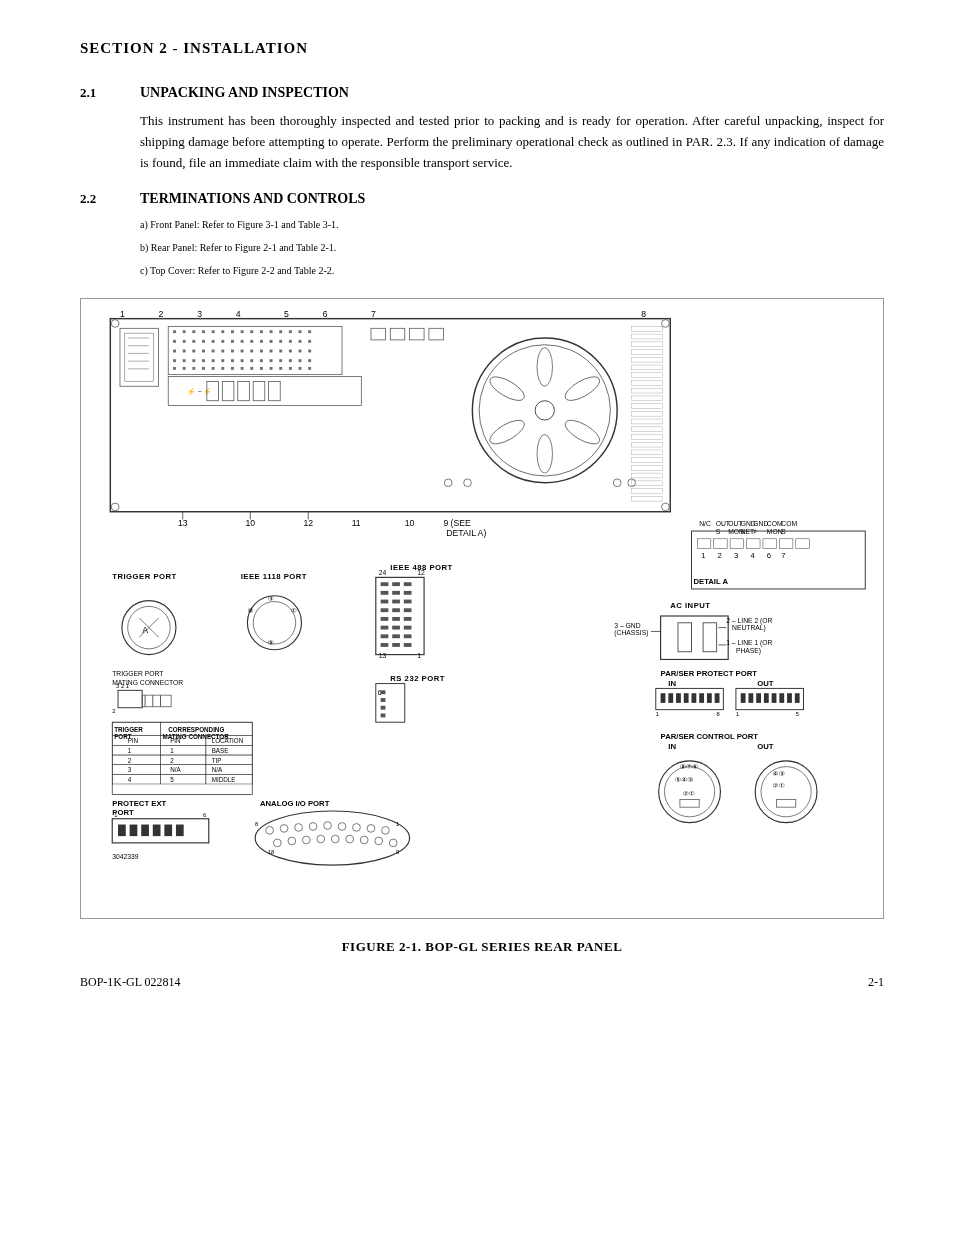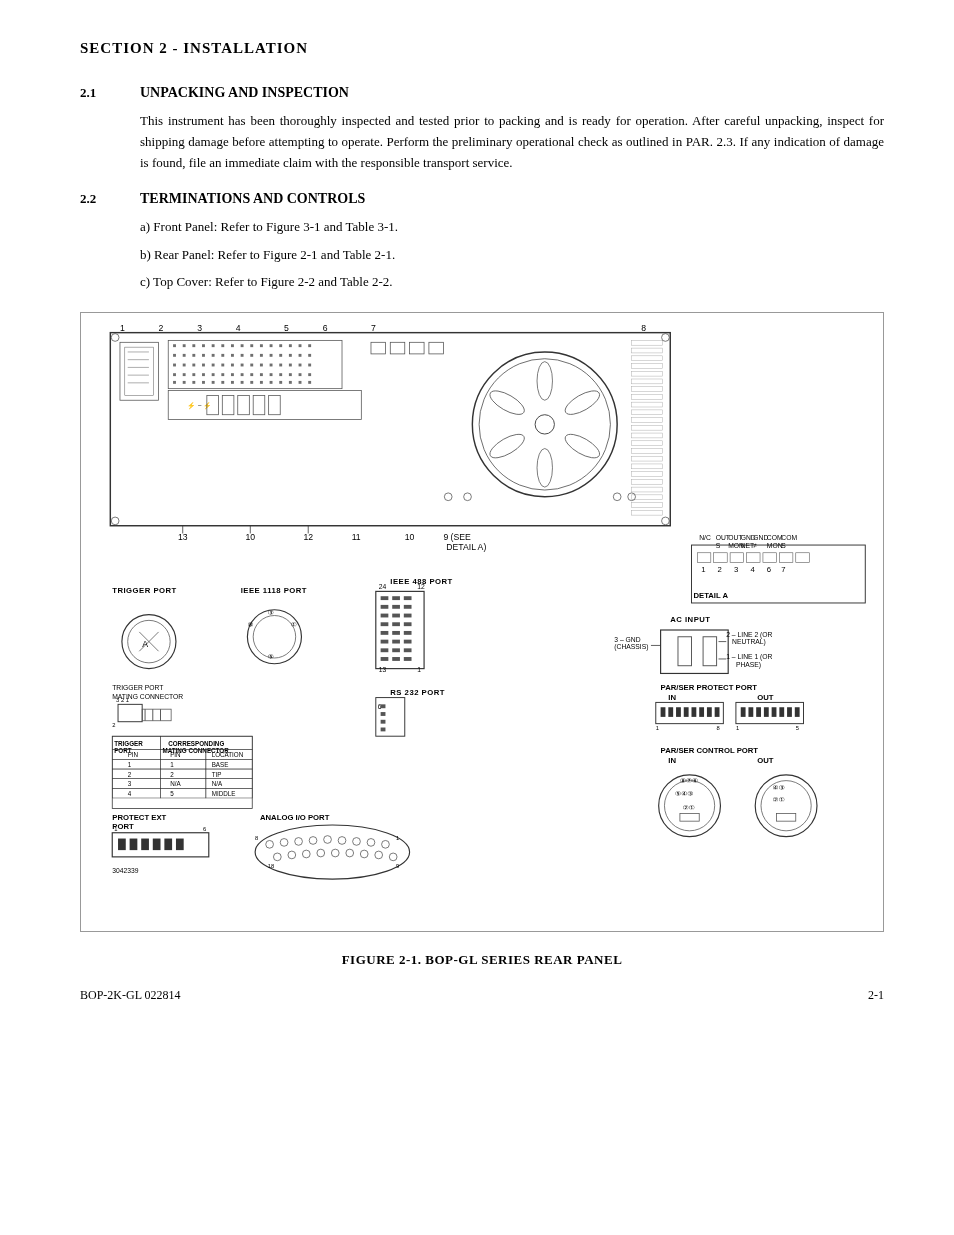--- a/index.html
+++ b/index.html
@@ -37,21 +37,21 @@
     .body-text {
       margin-left: 60px;
       margin-bottom: 18px;
       line-height: 1.6;
       text-align: justify;
       font-size: 13px;
     }
     .sub-item {
       margin-left: 60px;
       margin-bottom: 8px;
-      font-size: 13px;
+      font-size: 10px;
       line-height: 1.5;
     }
     .figure-container {
       margin: 20px 0;
       border: 1px solid #999;
       padding: 10px;
       position: relative;
       background: #fff;
     }
     .figure-svg {
@@ -539,15 +539,15 @@
     <text x="316" y="535" font-size="6" font-family="Arial">1</text>
     <text x="183" y="565" font-size="6" font-family="Arial">18</text>
     <text x="316" y="565" font-size="6" font-family="Arial">9</text>
 
   </svg>
 </div>
 
 <div class="figure-caption">FIGURE 2-1.    BOP-GL SERIES REAR PANEL</div>
 
 <div class="page-footer">
-  <span>BOP-2K-GL  022814</span>
+  <span>BOP-1K-GL  022814</span>
   <span>2-1</span>
 </div>
 
 </body></html>

